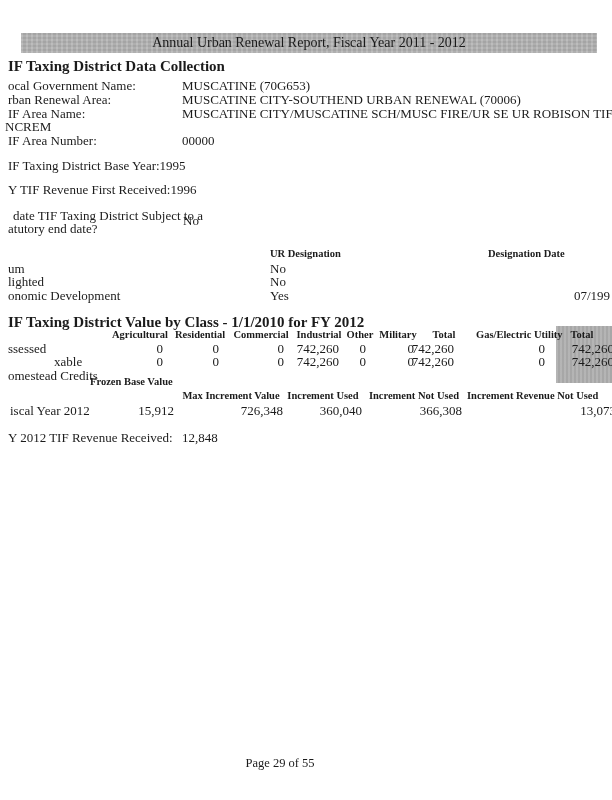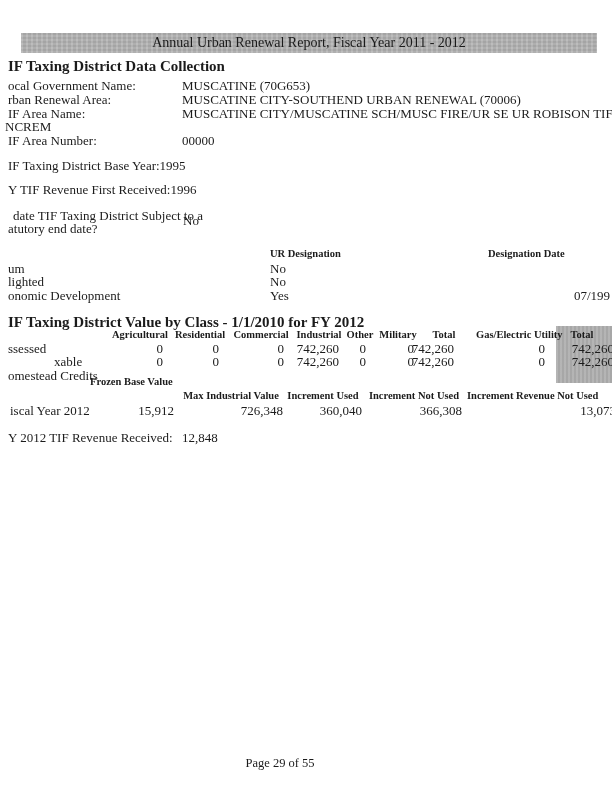--- a/index.html
+++ b/index.html
@@ -93,21 +93,21 @@
 <div class="abs t13 right" style="left:279px;top:354px;width:60px;">742,260</div>
 <div class="abs t13 right" style="left:326px;top:354px;width:40px;">0</div>
 <div class="abs t13 right" style="left:374px;top:354px;width:40px;">0</div>
 <div class="abs t13 right" style="left:394px;top:354px;width:60px;">742,260</div>
 <div class="abs t13 right" style="left:485px;top:354px;width:60px;">0</div>
 <div class="abs t13 right" style="left:548px;top:354px;width:66px;">742,260</div>
 
 <div class="abs t13" style="left:8px;top:368px;">omestead Credits</div>
 
 <div class="abs t11b center" style="left:90px;top:376px;width:80px;text-align:center;">Frozen Base Value</div>
-<div class="abs t11b center" style="left:181px;top:390px;width:100px;">Max Industrial Value</div>
+<div class="abs t11b center" style="left:181px;top:390px;width:100px;">Max Increment Value</div>
 <div class="abs t11b center" style="left:283px;top:390px;width:80px;">Increment Used</div>
 <div class="abs t11b center" style="left:364px;top:390px;width:100px;">Increment Not Used</div>
 <div class="abs t11b center" style="left:467px;top:390px;width:120px;">Increment Revenue Not Used</div>
 
 <div class="abs t13" style="left:10px;top:403px;">iscal  Year 2012</div>
 <div class="abs t13 right" style="left:114px;top:403px;width:60px;">15,912</div>
 <div class="abs t13 right" style="left:213px;top:403px;width:70px;">726,348</div>
 <div class="abs t13 right" style="left:292px;top:403px;width:70px;">360,040</div>
 <div class="abs t13 right" style="left:392px;top:403px;width:70px;">366,308</div>
 <div class="abs t13 right" style="left:546px;top:403px;width:70px;">13,073</div>

